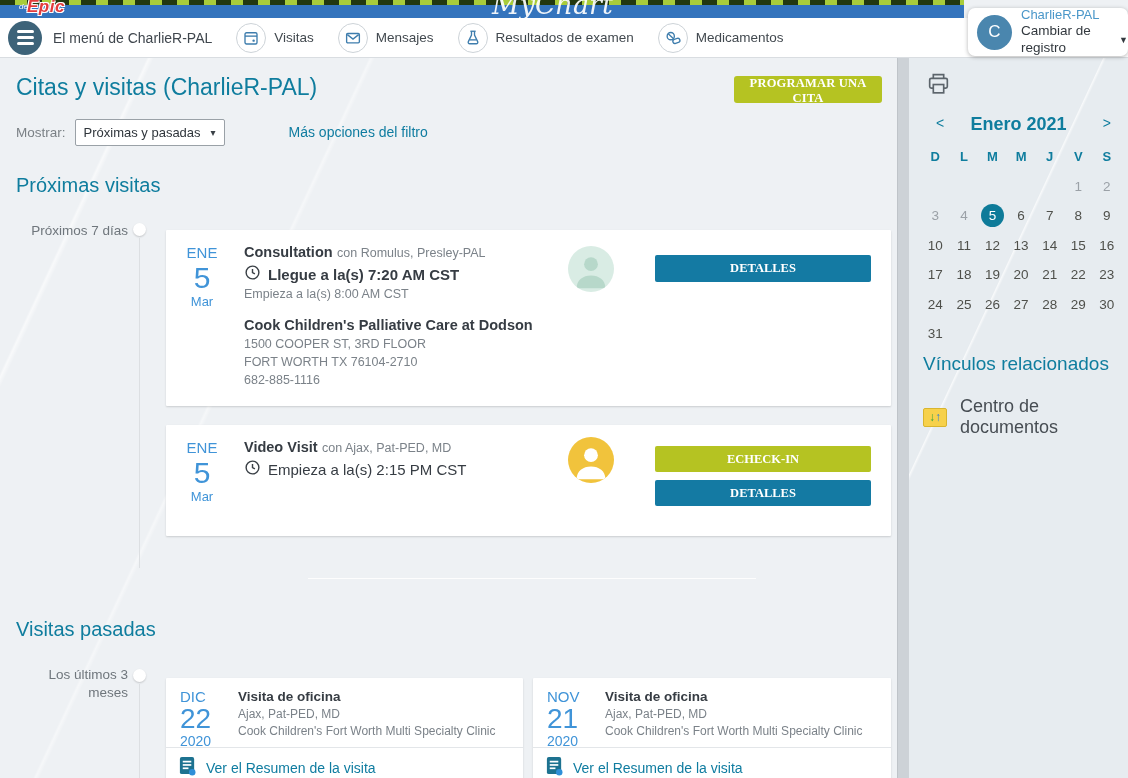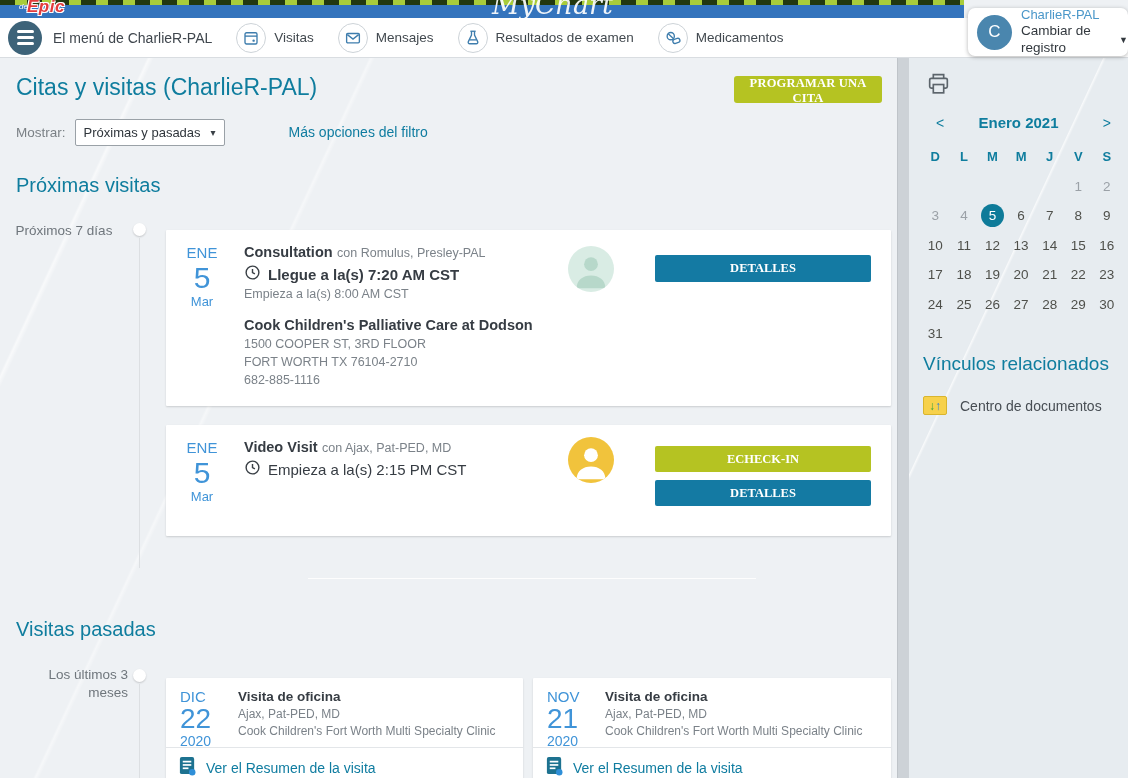--- a/index.html
+++ b/index.html
@@ -101,33 +101,33 @@
                  border-left:1px solid #bfc4c9; cursor:pointer; }
 
   
   .sidebar { position:absolute; left:909px; top:58px; width:219px; height:720px; background:
       linear-gradient(115deg, rgba(255,255,255,0) 34.9%, rgba(255,255,255,.7) 35.1%, rgba(255,255,255,0) 35.6%),
       #e7ecf0; overflow:hidden; }
   .printer { position:absolute; left:16px; top:12px; cursor:pointer; }
   .cal-nav { position:absolute; top:57px; font-size:14px; color:#0f7d9e; cursor:pointer; }
   .cal-prev { left:27px; }
   .cal-next { right:17px; }
-  .cal-title { position:absolute; left:0; top:56px; width:219px; text-align:center; font-size:15px; font-weight:700; color:#0f7d9e; }
+  .cal-title { position:absolute; left:0; top:56px; width:219px; text-align:center; font-size:18px; font-weight:700; color:#0f7d9e; }
   .cal-grid { position:absolute; left:12px; top:84px; display:grid; grid-template-columns:repeat(7,28.6px);
               grid-auto-rows:29.5px; justify-items:center; align-items:center; }
   .cal-cell { font-size:13.5px; color:#4f504b; width:23px; height:23px; line-height:23px; text-align:center; }
   .cal-head { color:#0f7d9e; font-weight:700; font-size:13px; }
   .cal-day.muted { color:#9ba1a7; }
   .cal-day.sel { background:#0e7b99; color:#fff; border-radius:50%; }
   .related-h { position:absolute; left:14px; top:295px; font-size:19px; font-weight:400; color:#0f7d9e; }
   .related-item { position:absolute; left:14px; top:338px; display:flex; align-items:center; gap:13px; cursor:pointer; }
   .folder-ic { width:24px; height:19px; background:#f7d14b; border:1px solid #d9b52e; border-radius:2px; position:relative;
                display:flex; align-items:center; justify-content:center; font-weight:700; font-size:12px; line-height:1; flex:none;}
   .folder-ic .dn { color:#3aa53a; } .folder-ic .up { color:#2f7fd4; }
-  .related-label { font-size:14px; color:#474d53; }
+  .related-label { font-size:18px; color:#474d53; }
 </style>
 </head>
 <body>
 
 <div class="topbar">
   <div class="dashes"></div>
   <span class="epic-de">de</span>
   <span class="epic-logo">Epic</span>
   <span class="mychart-logo">MyChart</span>
 </div>
@@ -202,21 +202,21 @@
   <div class="filter-row">
     <span class="mostrar">Mostrar:</span>
     <div class="selectbox">
       <span>Próximas y pasadas</span>
       <span class="sel-caret">▾</span>
     </div>
     <a class="link-teal more-link">Más opciones del filtro</a>
   </div>
 
   <h2 class="section-h" style="top:116px;">Próximas visitas</h2>
-  <div class="tl-label" style="top:164px;text-align:center;">Próximos 7 días</div>
+  <div class="tl-label" style="top:164px;">Próximos 7 días</div>
   <div class="tl-dot" style="left:133px; top:165px;"></div>
   <div class="tl-line" style="left:139px; top:180px; height:330px;"></div>
 
   <div class="card" style="left:166px; top:172px; width:725px; height:176px;">
     <div class="datecol">
       <div class="d-mon">ENE</div>
       <div class="d-day">5</div>
       <div class="d-wk">Mar</div>
     </div>
     <div class="appt-content">

